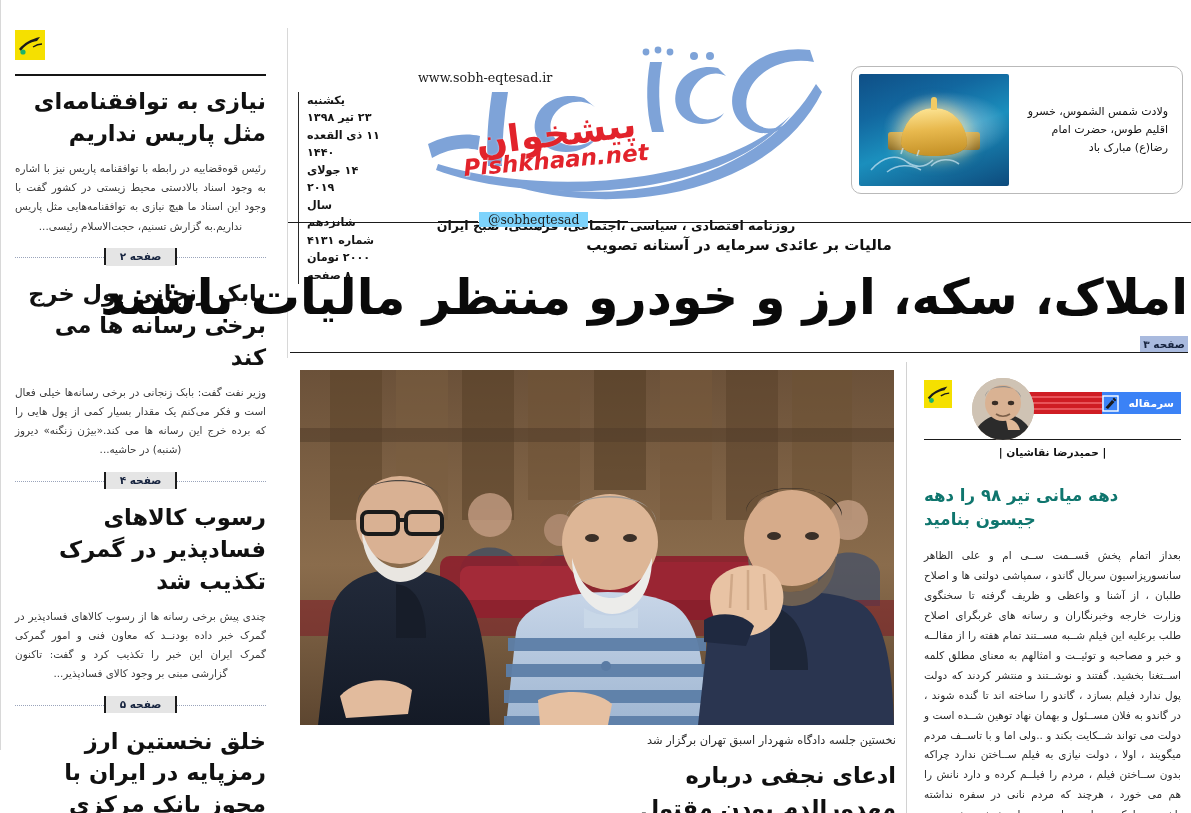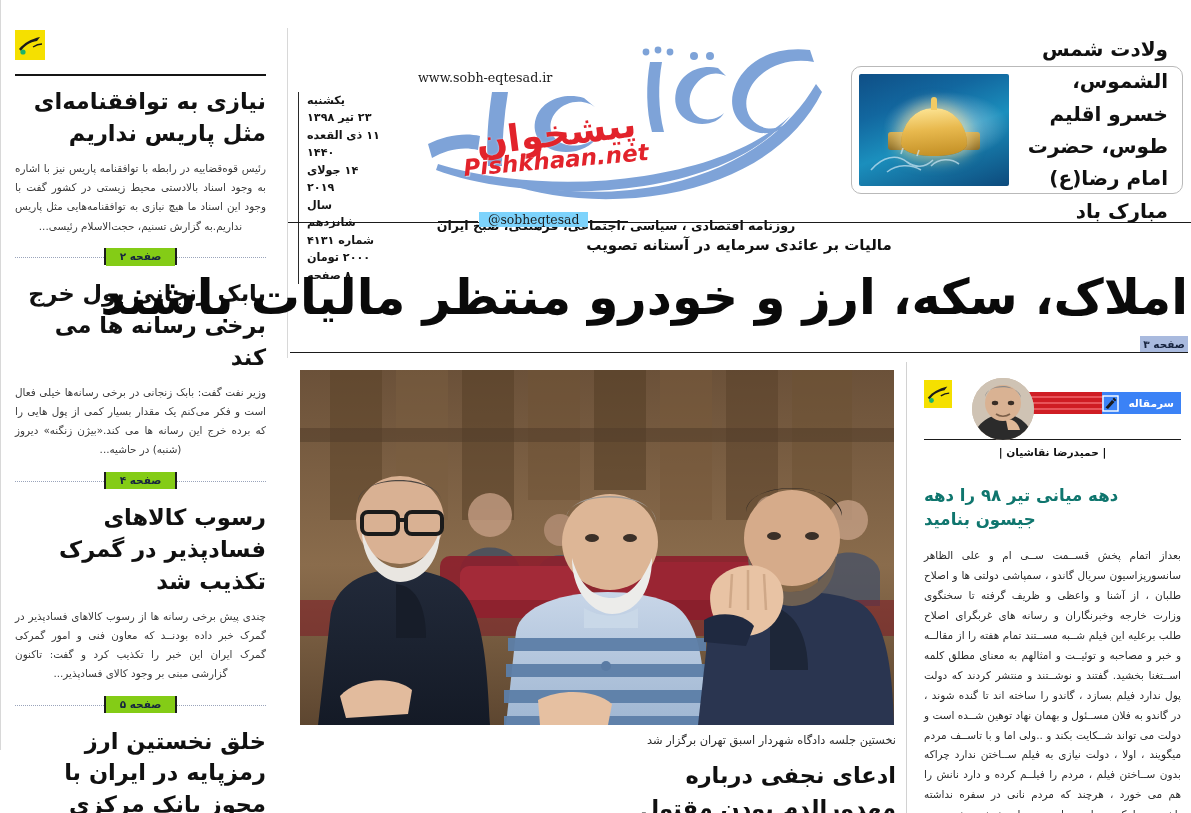--- a/index.html
+++ b/index.html
@@ -89,21 +89,21 @@
   .page-ref .tick {
     position: relative;
     width: 2px;
     height: 17px;
     background: #1c1c1c;
     z-index: 2;
   }
   .page-ref .badge {
     position: relative;
     z-index: 2;
-    background: #84cc16;
+    background: #e5e5e5;
     color: #17243f;
     font-size: 10.5px;
     font-weight: bold;
     padding: 2px 14px 3px;
     line-height: 1.2;
     white-space: nowrap;
   }
 
   
   .masthead {
@@ -123,22 +123,22 @@
     border: 1px solid #b9b9b9;
     border-radius: 10px;
     display: flex;
     align-items: center;
     padding: 7px 10px 7px 7px;
     gap: 10px;
     background: #fff;
   }
   .promo-text {
     flex: 1;
-    font-size: 20px;
-    font-weight: bold;
+    font-size: 11px;
+    font-weight: normal;
     line-height: 1.62;
     color: #111;
     padding-right: 4px;
   }
   .promo-img {
     width: 150px;
     height: 112px;
     border-radius: 2px;
     background:
       radial-gradient(ellipse 70% 50% at 58% 46%, rgba(255,255,255,0.55) 0%, rgba(255,255,255,0) 60%),

